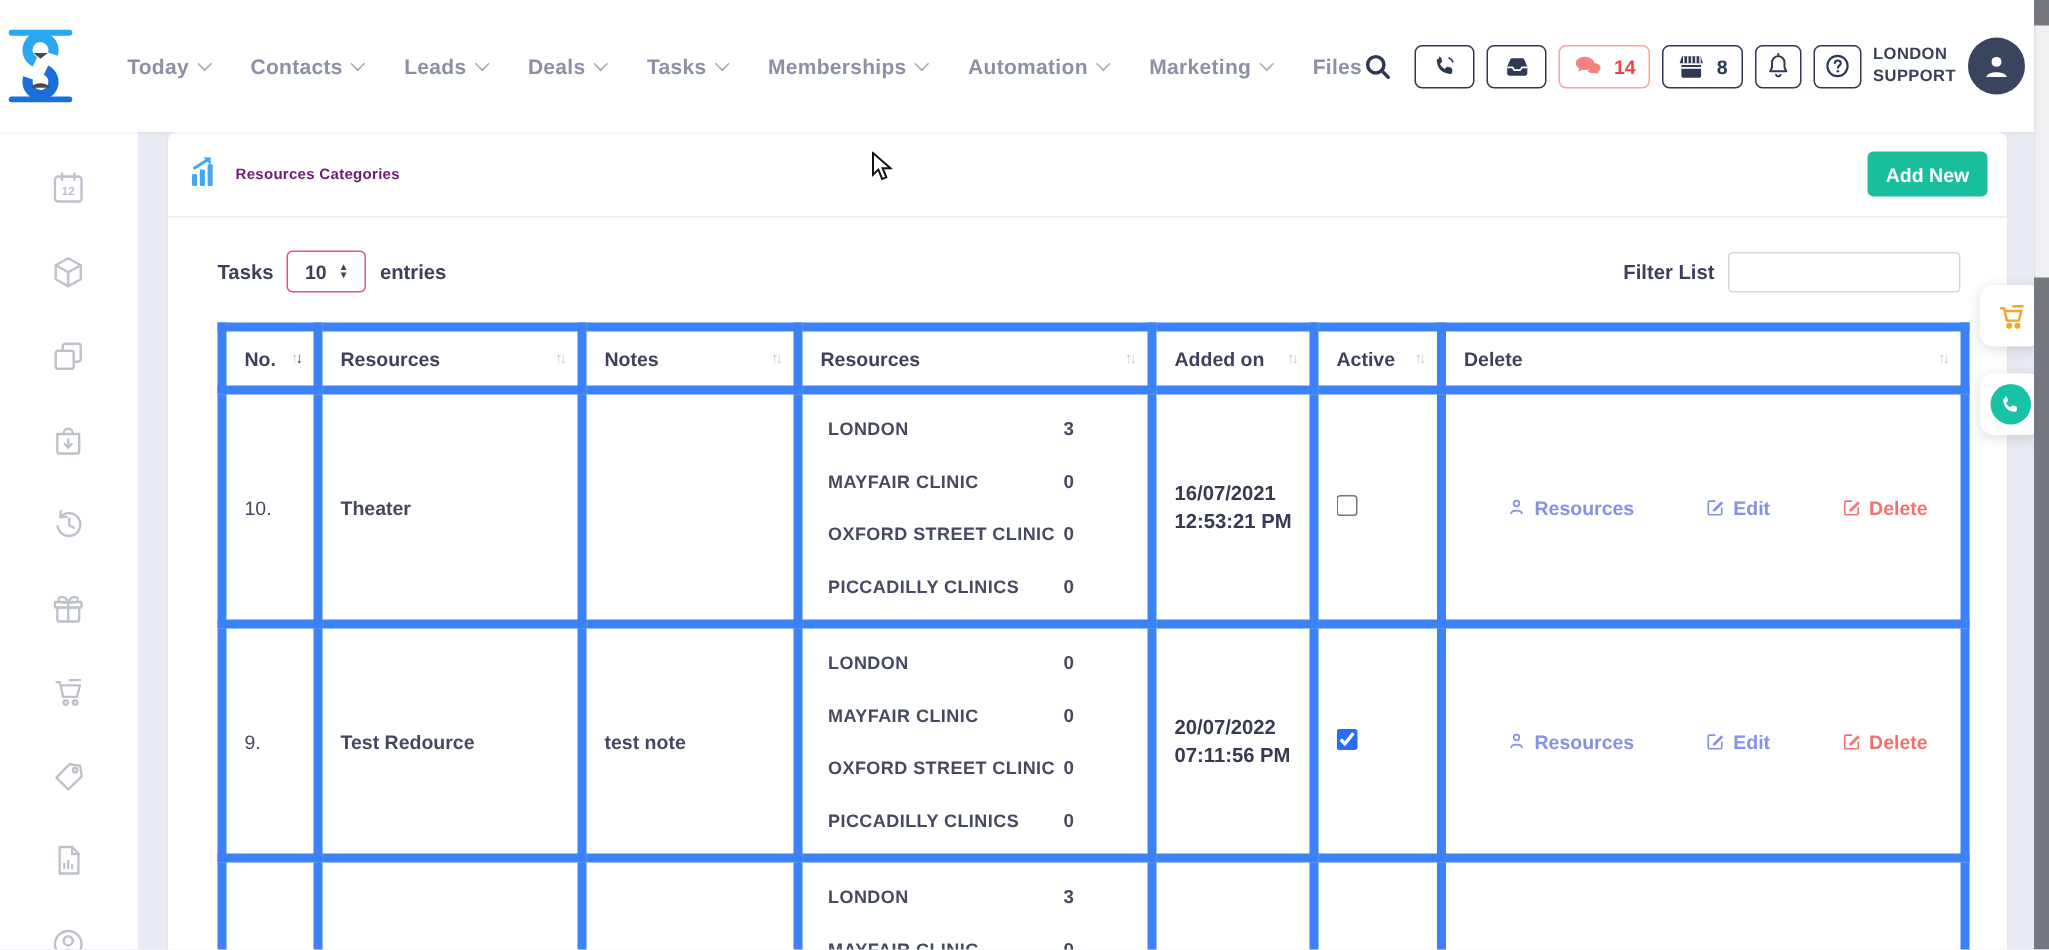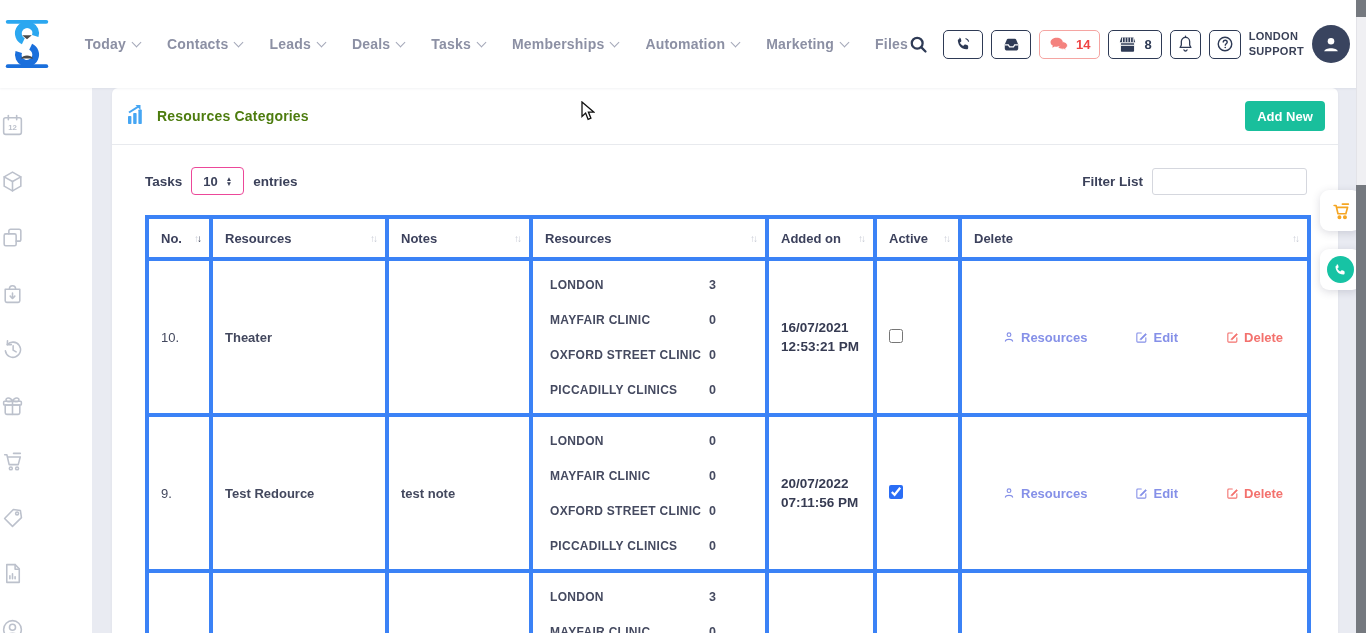--- a/index.html
+++ b/index.html
@@ -12,39 +12,39 @@
   .chev{width:7px;height:7px;border-right:1.7px solid #a4a8b9;border-bottom:1.7px solid #a4a8b9;transform:rotate(45deg);margin-top:-4px}
   .nav-right{margin-left:auto;display:flex;align-items:center;gap:8px;padding-right:16px}
   .search{display:flex;align-items:center;margin-right:6px;cursor:pointer}
   .icon-btn{height:29px;min-width:40px;border:1.6px solid #2e3a55;border-radius:5px;background:#fff;display:flex;align-items:center;justify-content:center;gap:7px;padding:0 9px;color:#2e3a55;font-weight:700;font-size:13px;cursor:pointer}
   .icon-btn.sq{min-width:31px;padding:0 6px}
   .icon-btn.chat{border-color:#f5a5a2;color:#ef4444}
   .badge{font-size:13px;font-weight:700}
   .account{font-size:11px;font-weight:700;color:#3a4157;line-height:1.35;letter-spacing:.3px}
   .avatar{width:38px;height:38px;border-radius:50%;background:#39445f;display:flex;align-items:center;justify-content:center;cursor:pointer}
   
-  .sidebar{position:absolute;top:72px;left:0;width:92px;height:561px;background:#fff;display:flex;flex-direction:column;padding-top:41px;gap:30px;overflow:hidden;z-index:5}
+  .sidebar{position:absolute;top:72px;left:0;width:92px;height:561px;background:#fff;display:flex;flex-direction:column;align-items:center;padding-top:41px;gap:30px;overflow:hidden;z-index:5}
   .side-icon{width:26px;height:26px;cursor:pointer;flex:0 0 auto}
   
   .content{position:absolute;top:72px;left:92px;width:1274px;height:561px;overflow:hidden}
   .card{position:absolute;left:20px;top:16px;width:1226px;height:680px;background:#fff;border-radius:6px;box-shadow:0 1px 3px rgba(50,58,80,.06)}
   .card-header{height:57px;display:flex;align-items:center;padding:0 13px 0 15px;border-bottom:1px solid #e8eaee}
-  .card-title{font-size:14px;color:#4d7c0f;font-weight:600;margin-left:9px;letter-spacing:.2px}
+  .card-title{font-size:10px;color:#701a75;font-weight:600;margin-left:9px;letter-spacing:.2px}
   .add-btn{margin-left:auto;background:#19bf9c;color:#fff;font-size:13px;font-weight:700;border:none;border-radius:4px;width:80px;height:30px;cursor:pointer}
   .card-body{padding:22px 31px 0 33px}
   .controls{display:flex;align-items:center;height:28px;margin-bottom:20px}
   .lbl{font-size:13.5px;font-weight:600;color:#3b415a}
   .select{width:53px;height:28px;border:1px solid #ec4899;border-radius:4px;display:flex;align-items:center;justify-content:center;gap:8px;margin:0 9px;font-size:13px;font-weight:600;color:#3b415a;cursor:pointer}
   .updown{display:flex;flex-direction:column;font-size:6.5px;line-height:5px;color:#3b415a}
   .spacer{flex:1}
   .filter-lbl{margin-right:9px}
   .filter-input{width:155px;height:27px;border:1px solid #d5d7de;border-radius:3px;outline:none;padding:0 8px;font-size:13px;color:#3b415a}
   
   table{border-collapse:collapse;table-layout:fixed;width:1162px}
-  th,td{border:4px solid #3b82f6}
+  th,td{border:6px solid #3b82f6}
   thead th{height:42px;font-size:13px;color:#3c415c;font-weight:700;text-align:left;padding:0 9px 0 12px}
   .th-inner{display:flex;align-items:center;justify-content:space-between}
   .sort{display:flex;font-size:10px;color:#c7cad4;letter-spacing:-2px;font-weight:400}
   .sort .active{color:#3a4058;font-weight:700}
   tbody td{height:156px;font-size:13px;color:#43485e;vertical-align:middle;padding:0 0 0 12px}
   td.cat,td.notes{font-weight:700}
   td.res-cell{padding:0 0 0 17px}
   .res-list{height:140px;display:flex;flex-direction:column}
   .res-entry{height:35px;display:flex;align-items:center}
   .res-name{font-size:12px;font-weight:600;color:#454a60;letter-spacing:.3px}

